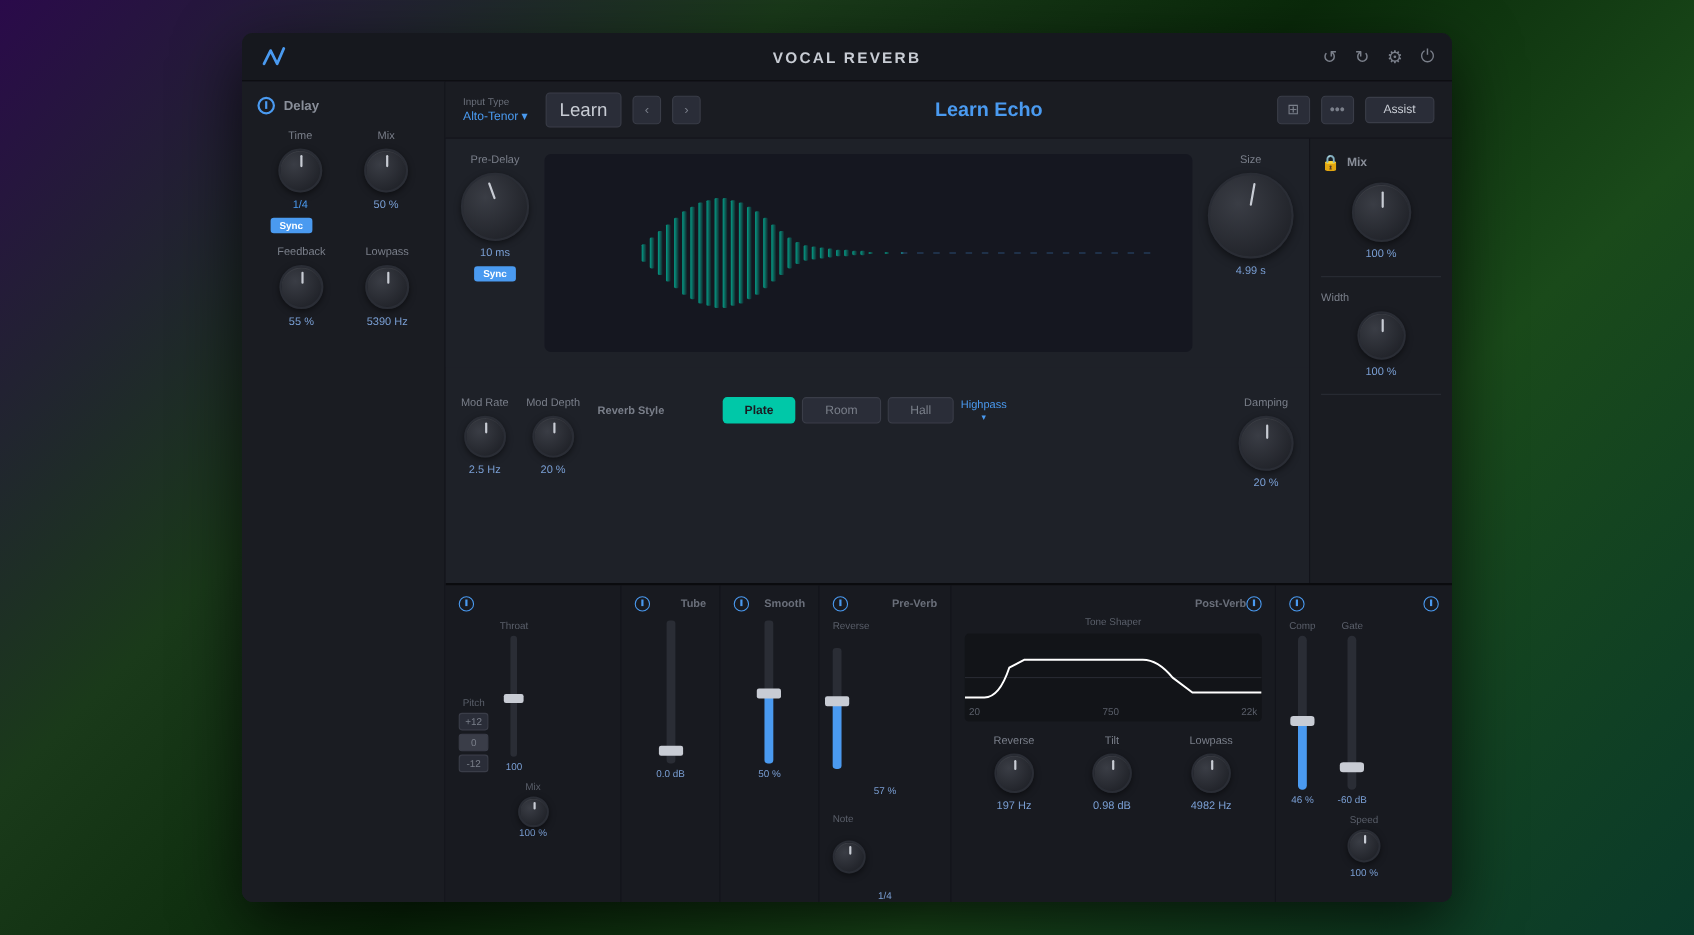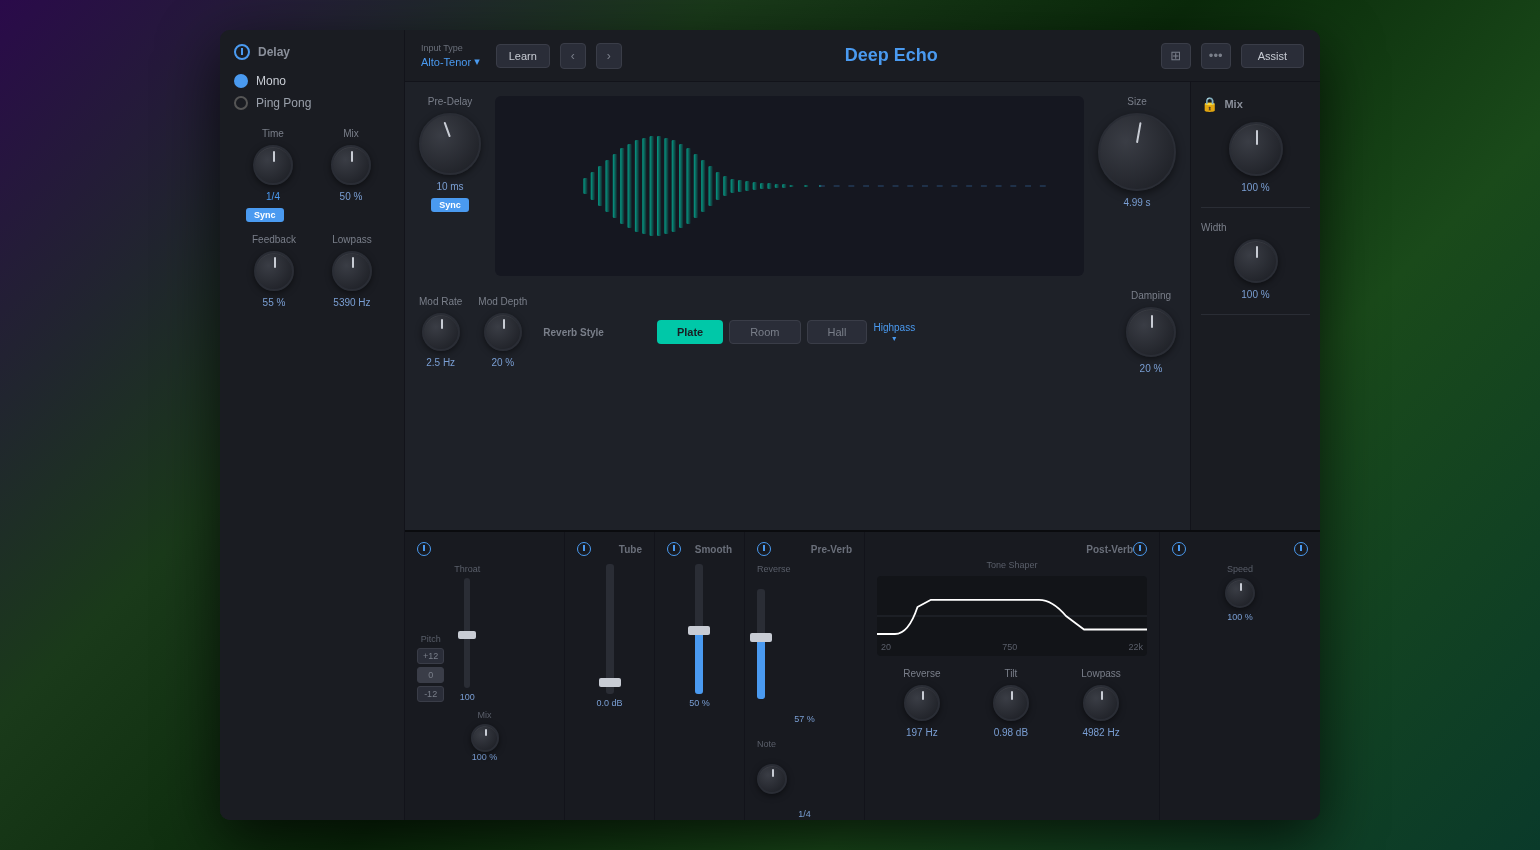--- a/index.html
+++ b/index.html
@@ -215,21 +215,21 @@
       align-items: center;
       gap: 3px;
       cursor: pointer;
     }
     .learn-btn {
       background: #2a2d38;
       color: #c8ccd4;
       border: 1px solid #3a3d48;
       border-radius: 4px;
       padding: 5px 12px;
-      font-size: 11px;
+      font-size: 17px;
       cursor: pointer;
     }
     .nav-btn {
       background: #2a2d38;
       border: 1px solid #3a3d48;
       border-radius: 4px;
       width: 26px;
       height: 26px;
       display: flex;
       align-items: center;
@@ -335,23 +335,24 @@
       background: #c8ccd4;
       left: 50%;
       top: 10%;
       transform-origin: bottom center;
       transform: translateX(-50%) rotate(10deg);
       border-radius: 1px;
     }
     
     .mod-style-row {
       display: flex;
-      align-items: center;
+      align-items: flex-start;
       padding: 0 14px 14px;
       gap: 16px;
+      margin-top: 27px;
     }
     .mod-section {
       display: flex;
       gap: 16px;
       align-items: flex-end;
     }
     .style-section {
       flex: 1;
       display: flex;
       align-items: center;
@@ -612,39 +613,41 @@
       height: 6px;
       background: #4a9af0;
       margin-top: -2px;
     }
   </style>
 </head>
 <body>
 
 <div class="plugin-window">
 
+  <div class="title-bar">
+    <svg class="title-logo" viewBox="0 0 28 28">
+      <polyline points="4,20 10,8 16,20 22,6" stroke="#4a9af0" stroke-width="2.5" fill="none" stroke-linejoin="round" stroke-linecap="round"></polyline>
+    </svg>
+    <span class="title-text">VOCAL REVERB</span>
+    <div class="title-controls">
+      <span class="title-icon">↺</span>
+      <span class="title-icon">↻</span>
+      <span class="title-icon">⚙</span>
+      <span class="title-icon">⏻</span>
+    </div>
+  </div>
 
   <div class="main-body">
 
     <div class="left-panel">
       <div class="section-header">
         <div class="power-btn active">
           <span style="width:2px;height:7px;background:#4a9af0;display:block;margin-top:-2px;"></span>
         </div>
         <span class="section-label">Delay</span>
-      </div>
-      <div class="radio-group">
-        <div class="radio-option">
-          <div class="radio-circle selected"></div>
-          <span class="radio-label selected">Mono</span>
-        </div>
-        <div class="radio-option">
-          <div class="radio-circle"></div>
-          <span class="radio-label">Ping Pong</span>
-        </div>
       </div>
 
       <div class="knob-row">
         <div class="knob-group">
           <span class="knob-label">Time</span>
           <div class="knob" style="width:40px;height:40px;"></div>
           <span class="knob-value blue">1/4</span>
         </div>
         <div class="knob-group">
           <span class="knob-label">Mix</span>
@@ -681,21 +684,21 @@
             <span>▾</span>
           </div>
         </div>
         <button class="learn-btn">Learn</button>
         <div class="nav-btn">
           <span>‹</span>
         </div>
         <div class="nav-btn">
           <span>›</span>
         </div>
-        <span class="preset-name">Deep Echo</span>
+        <span class="preset-name">Learn Echo</span>
         <div class="preset-icon-btn">
           <span>⊞</span>
         </div>
         <div class="preset-icon-btn">
           <span>•••</span>
         </div>
         <button class="assist-btn">Assist</button>
       </div>
 
       <div style="display:flex;flex:1;overflow:hidden;">
@@ -954,20 +957,37 @@
 
         <div class="comp-gate-section">
           <div style="display:flex;justify-content:space-between;align-items:center;">
             <div class="pwr">
                 <span class="pwr-line"></span>
               </div>
             <div class="pwr">
                 <span class="pwr-line"></span>
               </div>
           </div>
+          <div class="comp-gate-faders">
+            <div class="fader-col">
+              <span class="fader-label">Comp</span>
+              <div class="fader-track-lg">
+                <div class="fader-fill-blue" style="height:46%;"></div>
+                <div class="fader-thumb-lg" style="top:52%;"></div>
+              </div>
+              <span class="value-text">46 %</span>
+            </div>
+            <div class="fader-col">
+              <span class="fader-label">Gate</span>
+              <div class="fader-track-lg">
+                <div class="fader-thumb-lg" style="top:82%;"></div>
+              </div>
+              <span class="value-text">-60 dB</span>
+            </div>
+          </div>
           <div style="margin-top:8px;display:flex;flex-direction:column;align-items:center;gap:4px;">
             <span class="fader-label">Speed</span>
             <div class="knob" style="width:30px;height:30px;"></div>
             <span class="value-text">100 %</span>
           </div>
         </div>
 
       </div>
     </div>
   </div>

